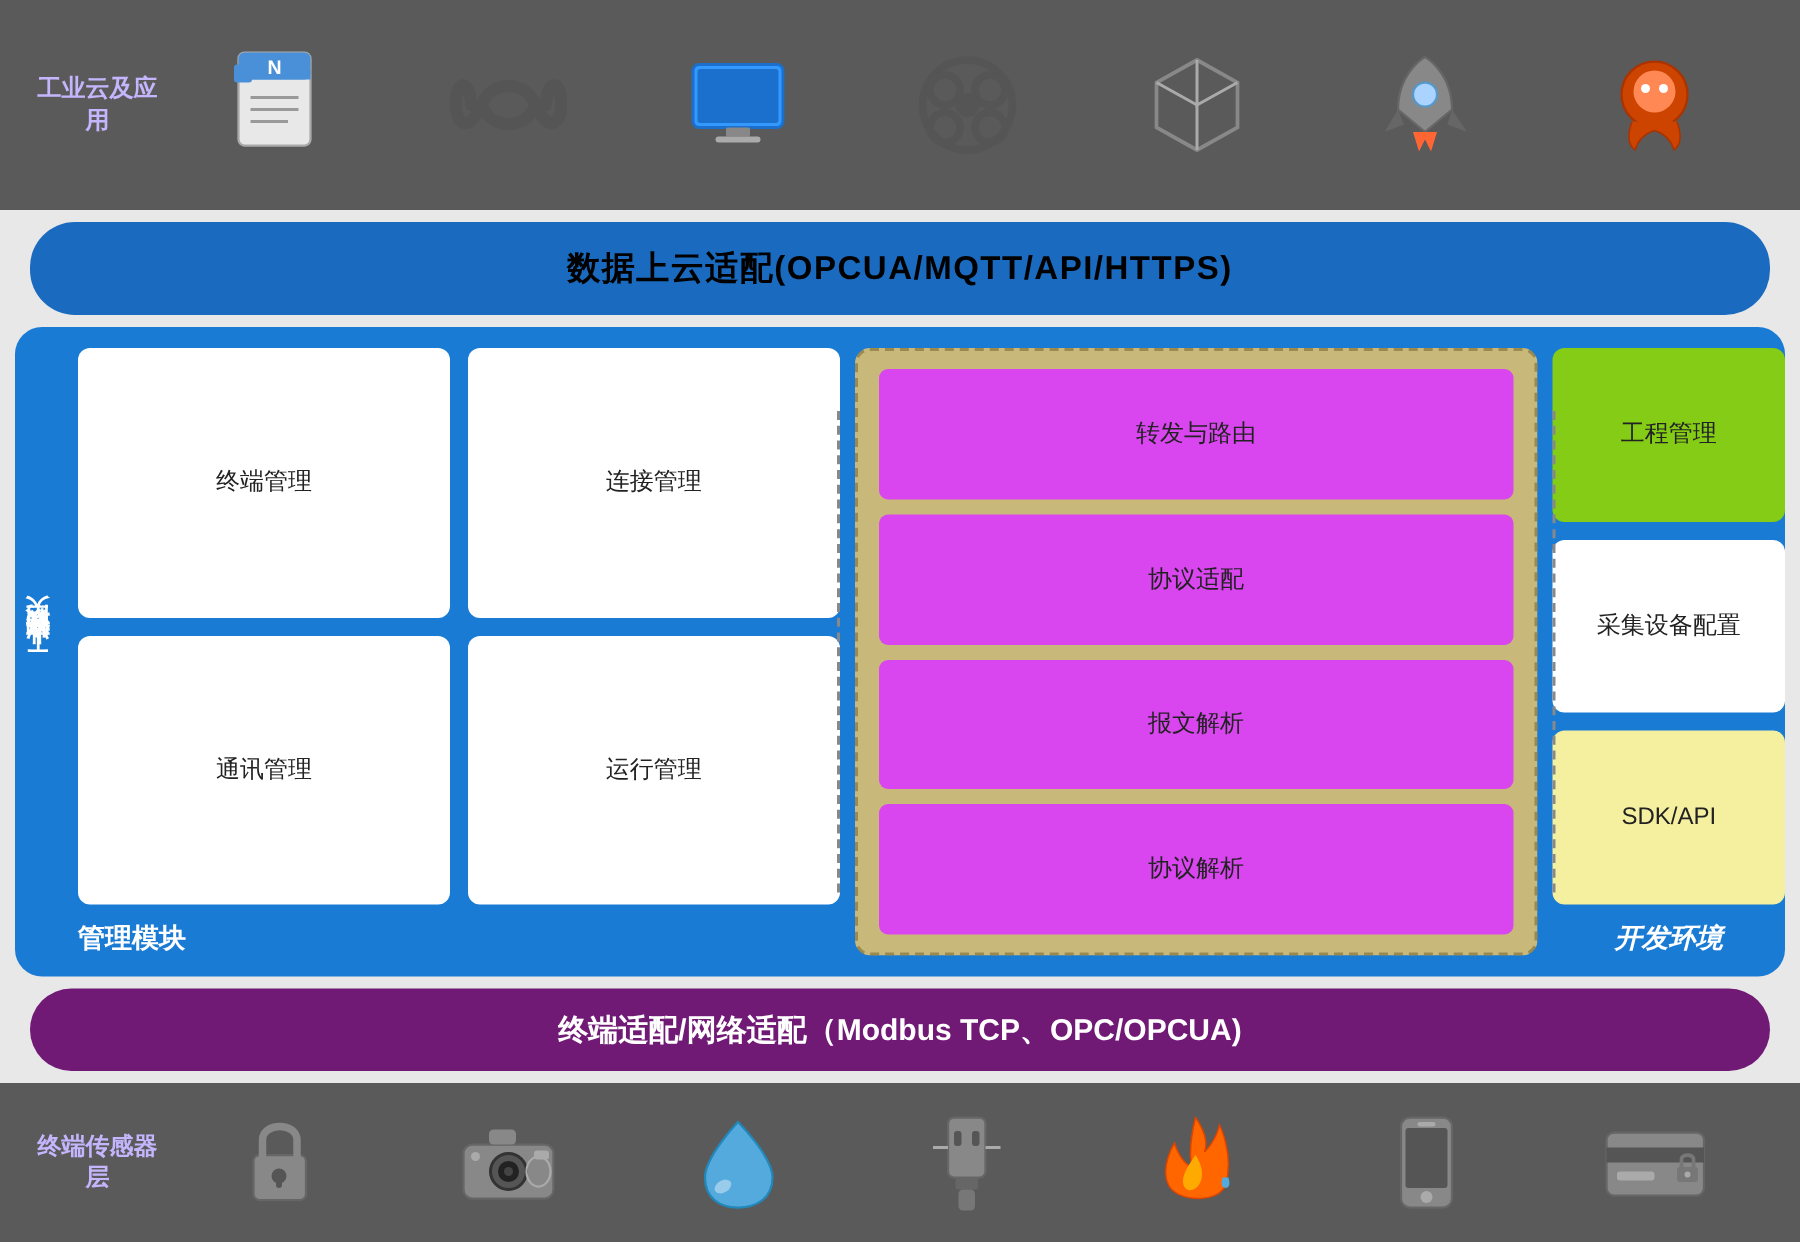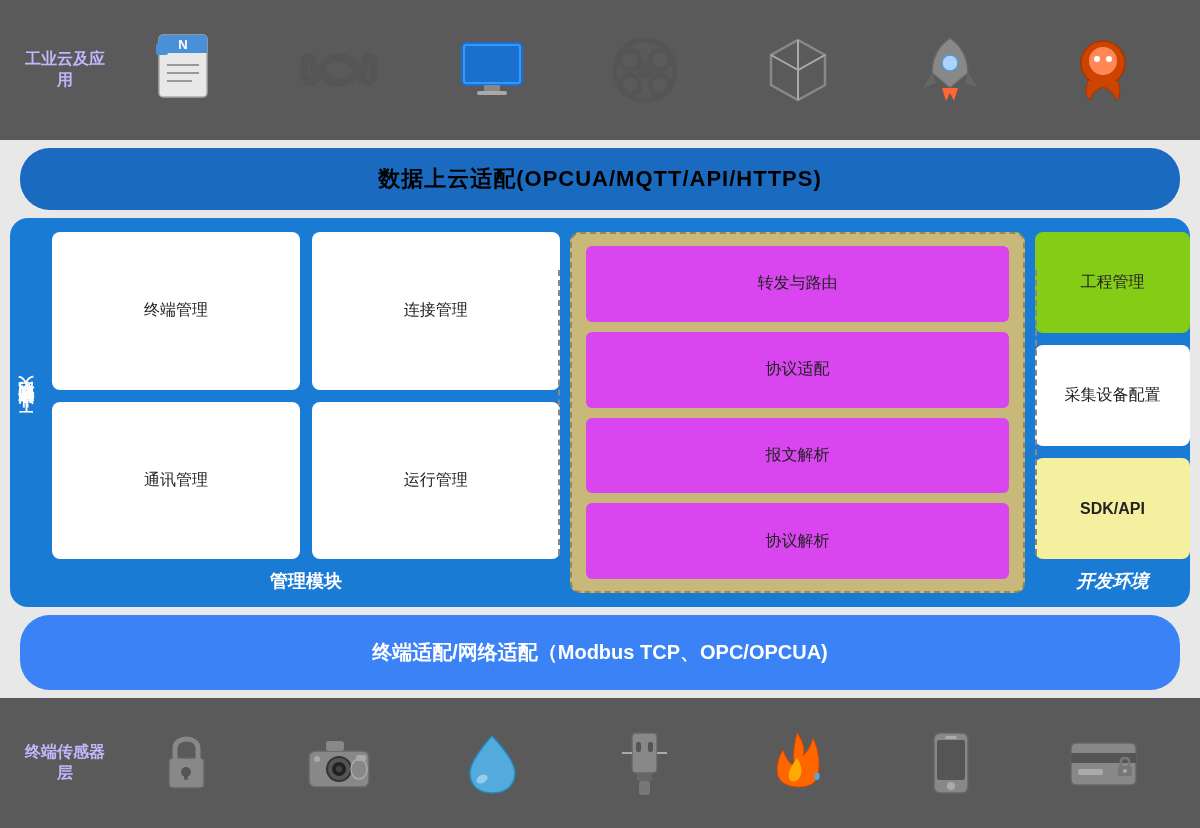--- a/index.html
+++ b/index.html
@@ -77,36 +77,36 @@
       justify-content: center;
       font-size: 16px;
       color: #222;
       padding: 16px 10px;
       flex: 1;
       font-weight: 500;
     }
 
     
     .banner-blue2 {
-      background: #3b82f6;
+      background: #701a75;
       border-radius: 30px;
       margin: 4px 20px 8px 20px;
-      padding: 24px 20px;
+      padding: 14px 20px;
       text-align: center;
       color: #fff;
       font-size: 20px;
       font-weight: bold;
     }
 
     
     .row-bottom {
       display: flex;
       align-items: center;
       background: #5a5a5a;
-      height: 130px;
+      height: 106px;
       padding: 0 20px;
     }
   </style>
 </head>
 <body>
 
 <div class="row-top">
   <div class="row-label">工业云及应用</div>
   <div class="row-icons">
 
@@ -192,38 +192,38 @@
     <div style="writing-mode:vertical-rl; transform:rotate(180deg); color:#fff; font-size:16px; font-weight:bold; letter-spacing:4px; white-space:nowrap;">工业物联网关</div>
   </div>
 
   <div style="display:flex; flex-direction:column; flex:1.2; gap:0;">
     <div style="display:grid; grid-template-columns:1fr 1fr; gap:12px; flex:1;">
       <div class="mgmt-box">终端管理</div>
       <div class="mgmt-box">连接管理</div>
       <div class="mgmt-box">通讯管理</div>
       <div class="mgmt-box">运行管理</div>
     </div>
-    <div style="text-align:center; color:#fff; font-size:18px; font-weight:bold; margin-top:10px; font-style:normal;">管理模块</div>
+    <div style="text-align:left; color:#fff; font-size:18px; font-weight:bold; margin-top:10px; font-style:normal;">管理模块</div>
   </div>
 
   <div style="flex:1; background:#c8b87a; border-radius:10px; border:2px dashed #9a8a50; display:flex; flex-direction:column; padding:12px 14px; gap:10px; position:relative;">
 
     <div style="position:absolute; left:-14px; top:10%; bottom:10%; border-left:2px dashed #888; width:1px;"></div>
     <div style="position:absolute; right:-14px; top:10%; bottom:10%; border-right:2px dashed #888; width:1px;"></div>
     <div class="core-box">转发与路由</div>
     <div class="core-box">协议适配</div>
     <div class="core-box">报文解析</div>
     <div class="core-box">协议解析</div>
   </div>
 
   <div style="display:flex; flex-direction:column; min-width:155px; gap:0;">
     <div style="display:flex; flex-direction:column; flex:1; gap:12px;">
       <div class="mgmt-box" style="background:#84cc16; flex:1;">工程管理</div>
       <div class="mgmt-box" style="flex:1;">采集设备配置</div>
-      <div class="mgmt-box" style="background:#f5f0a0; flex:1;font-weight:bold;">SDK/API</div>
+      <div class="mgmt-box" style="background:#f5f0a0; flex:1;">SDK/API</div>
     </div>
     <div style="text-align:center; color:#fff; font-size:18px; font-weight:bold; margin-top:10px; font-style:italic;">开发环境</div>
   </div>
 
 </div>
 
 <div class="banner-blue2">终端适配/网络适配（Modbus TCP、OPC/OPCUA)</div>
 
 <div class="row-bottom">
   <div class="row-label">终端传感器层</div>

